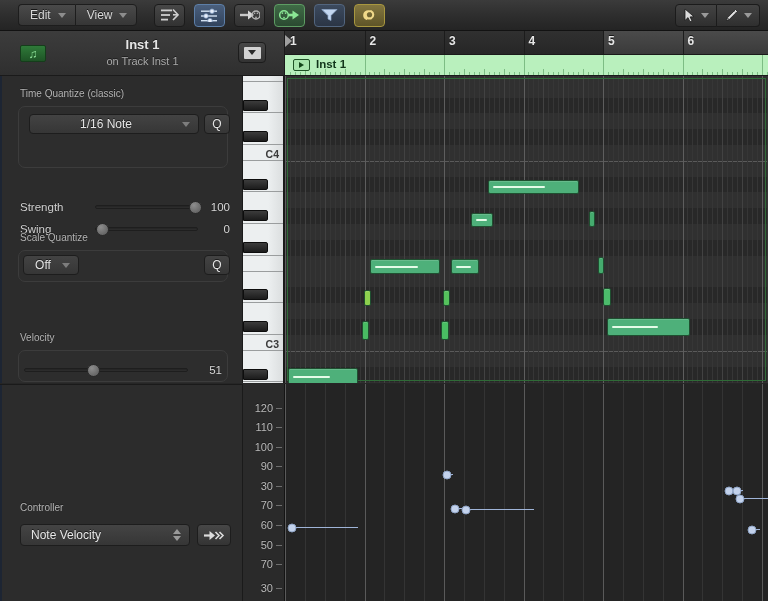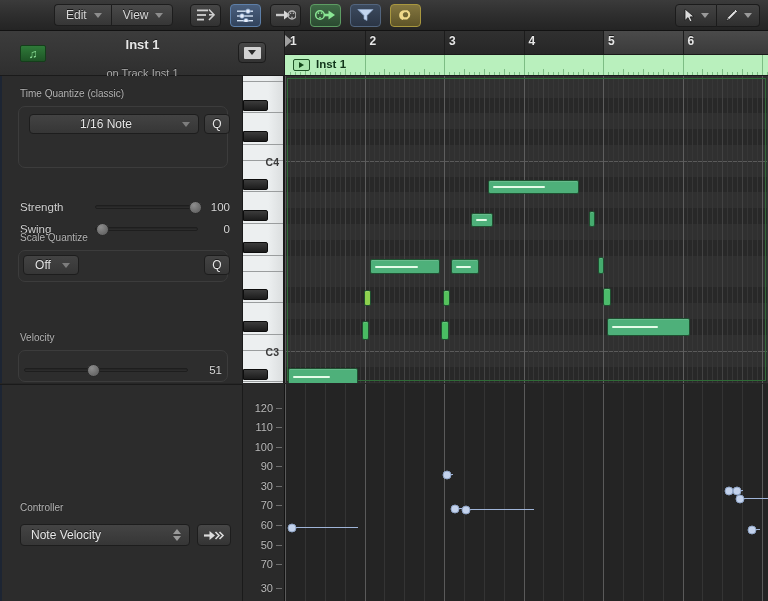--- a/index.html
+++ b/index.html
@@ -10,21 +10,21 @@
     overflow: hidden;
     -webkit-font-smoothing: antialiased;
   }
   #app { position: relative; width: 768px; height: 601px; }
 
   
   .toolbar {
     position: absolute; left: 0; top: 0; width: 768px; height: 31px;
     background: linear-gradient(to bottom, #3b3b3b 0%, #2e2e2e 50%, #242424 100%);
     border-bottom: 1px solid #121212;
-    display: flex; align-items: center; padding-left: 36px;
+    display: flex; align-items: center;
   }
   .tb-group { display: flex; align-items: center; height: 22px; margin-left: 18px; }
   .menu-btn {
     height: 22px; padding: 0 9px 0 11px;
     background: linear-gradient(to bottom, #4a4a4a, #363636);
     border: 1px solid #1d1d1d;
     border-right: none;
     display: flex; align-items: center; gap: 7px;
     color: #d8d8d8; font-size: 12px;
     text-shadow: 0 -1px 0 #161616;
@@ -76,21 +76,21 @@
     border: 1px solid #153d1b; border-radius: 2px;
     display: flex; align-items: center; justify-content: center;
     color: #8fe29a; font-size: 12px; line-height: 1;
   }
   .track-title {
     position: absolute; left: 0; top: 6px; width: 285px; text-align: center;
     color: #e6e6e6; font-size: 13px; font-weight: bold; text-shadow: 0 -1px 0 #1c1c1c;
   }
   .track-sub {
     position: absolute; left: 0; top: 24px; width: 285px; text-align: center;
-    color: #a9a9a9; font-size: 11px; text-shadow: 0 -1px 0 #1c1c1c; margin-top: 12px;
+    color: #a9a9a9; font-size: 11px; text-shadow: 0 -1px 0 #1c1c1c;
   }
   .track-menu-btn {
     position: absolute; right: 18px; top: 11px; width: 28px; height: 21px;
     border: 1px solid #1c1c1c; border-radius: 4px;
     background: linear-gradient(to bottom, #474747, #333);
     display: flex; align-items: center; justify-content: center;
   }
   .tmb-inner {
     width: 17px; height: 12px; background: #d2d2d2; border-radius: 1px;
     display: flex; align-items: center; justify-content: center;
@@ -173,21 +173,21 @@
     border-bottom: 1px solid #9a9d9e;
   }
   .bkey {
     position: absolute; left: 0; width: 25px; height: 11px;
     background: linear-gradient(to bottom, #3c3c3c, #1c1c1c);
     border: 1px solid #0d0d0d; border-radius: 0 2px 2px 0;
     z-index: 3;
   }
   .klabel {
     position: absolute; right: 6px; color: #3a3a3a; font-size: 10.5px;
-    font-weight: bold; z-index: 4; margin-top: 8px;
+    font-weight: bold; z-index: 4;
   }
   .kb-rightline { position: absolute; right: 0; top: 0; width: 2px; height: 100%; background: #1a1a1a; z-index: 6; }
 
   
   .ruler {
     position: absolute; left: 285px; top: 31px; width: 483px; height: 24px;
     background: linear-gradient(to bottom, #4b4b4b, #3a3a3a);
     border-bottom: 1px solid #1a1a1a; overflow: hidden;
   }
   .ruler-dark {

